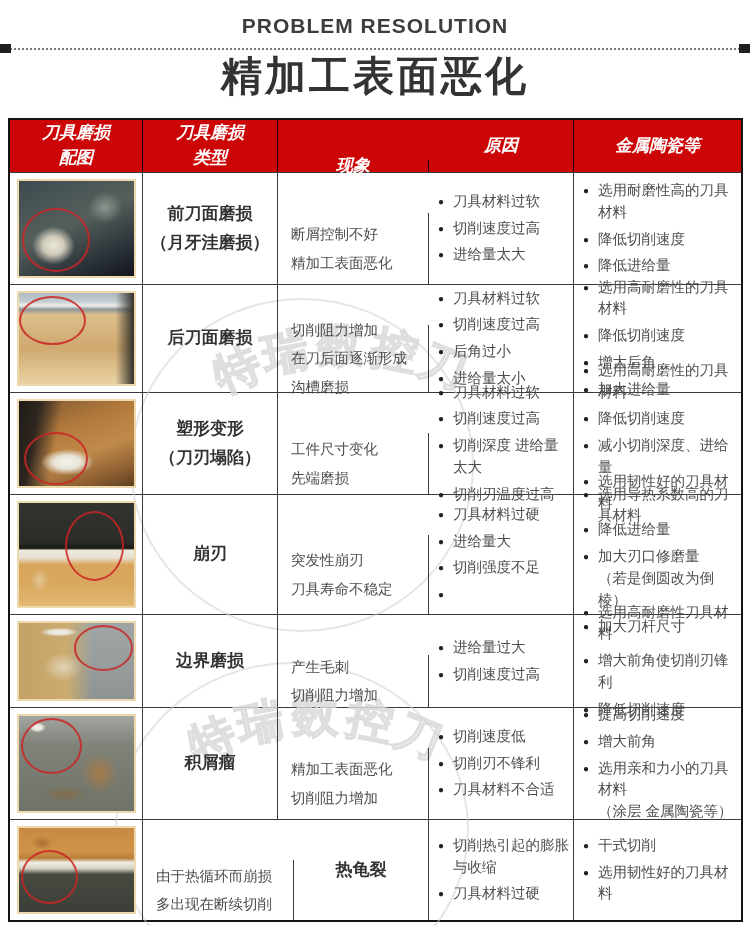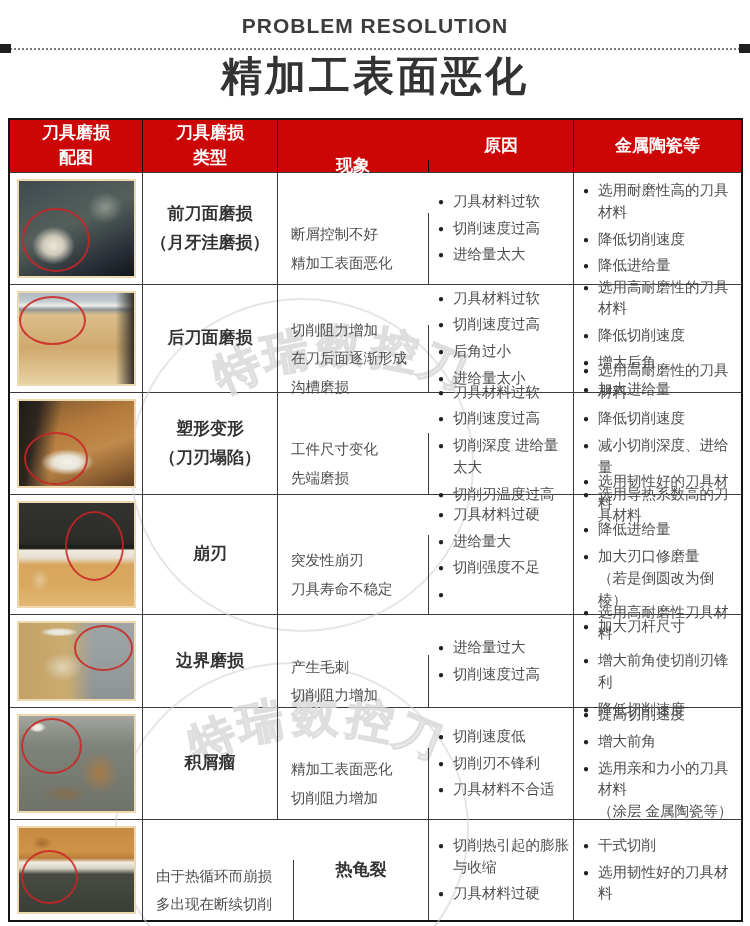--- a/index.html
+++ b/index.html
@@ -23,21 +23,21 @@
   .wm span{display:inline-block;}
   .wm1{left:205px;top:315px;}
   .wm2{left:180px;top:685px;}
   .wmc{position:absolute;z-index:1;pointer-events:none;border:2px solid rgba(208,208,208,.55);border-radius:50%;}
   .wmc1{left:130px;top:298px;width:340px;height:330px;}
   .wmc2{left:115px;top:662px;width:350px;height:330px;}
 
   
   .table{position:absolute;left:8px;top:118px;width:735px;border:2px solid var(--outerBorder,#141414);
     box-sizing:border-box;background:transparent;}
-  .thead{display:flex;height:52px;background:var(--accent,#cc0606);position:relative;z-index:2;}
+  .thead{display:flex;height:52px;background:var(--accent,#cc0606);position:relative;z-index:2;font-style:italic;}
   .thead .hcell{box-sizing:border-box;display:flex;align-items:center;justify-content:center;
     color:#fff;font-weight:bold;font-size:17px;line-height:1.45;text-align:center;white-space:pre-line;
     border-right:1px solid #1c0000;}
   .thead .hcell:last-child{border-right:none;}
   .trow{display:flex;border-top:1px solid var(--innerBorder,#3a3a3a);box-sizing:border-box;position:relative;}
   .cell{box-sizing:border-box;border-right:1px solid var(--innerBorder,#3a3a3a);position:relative;z-index:2;
     display:flex;flex-direction:column;justify-content:center;}
   .cell:last-child{border-right:none;}
   .w0{width:133px;flex:none;}
   .w1{width:135px;flex:none;}

